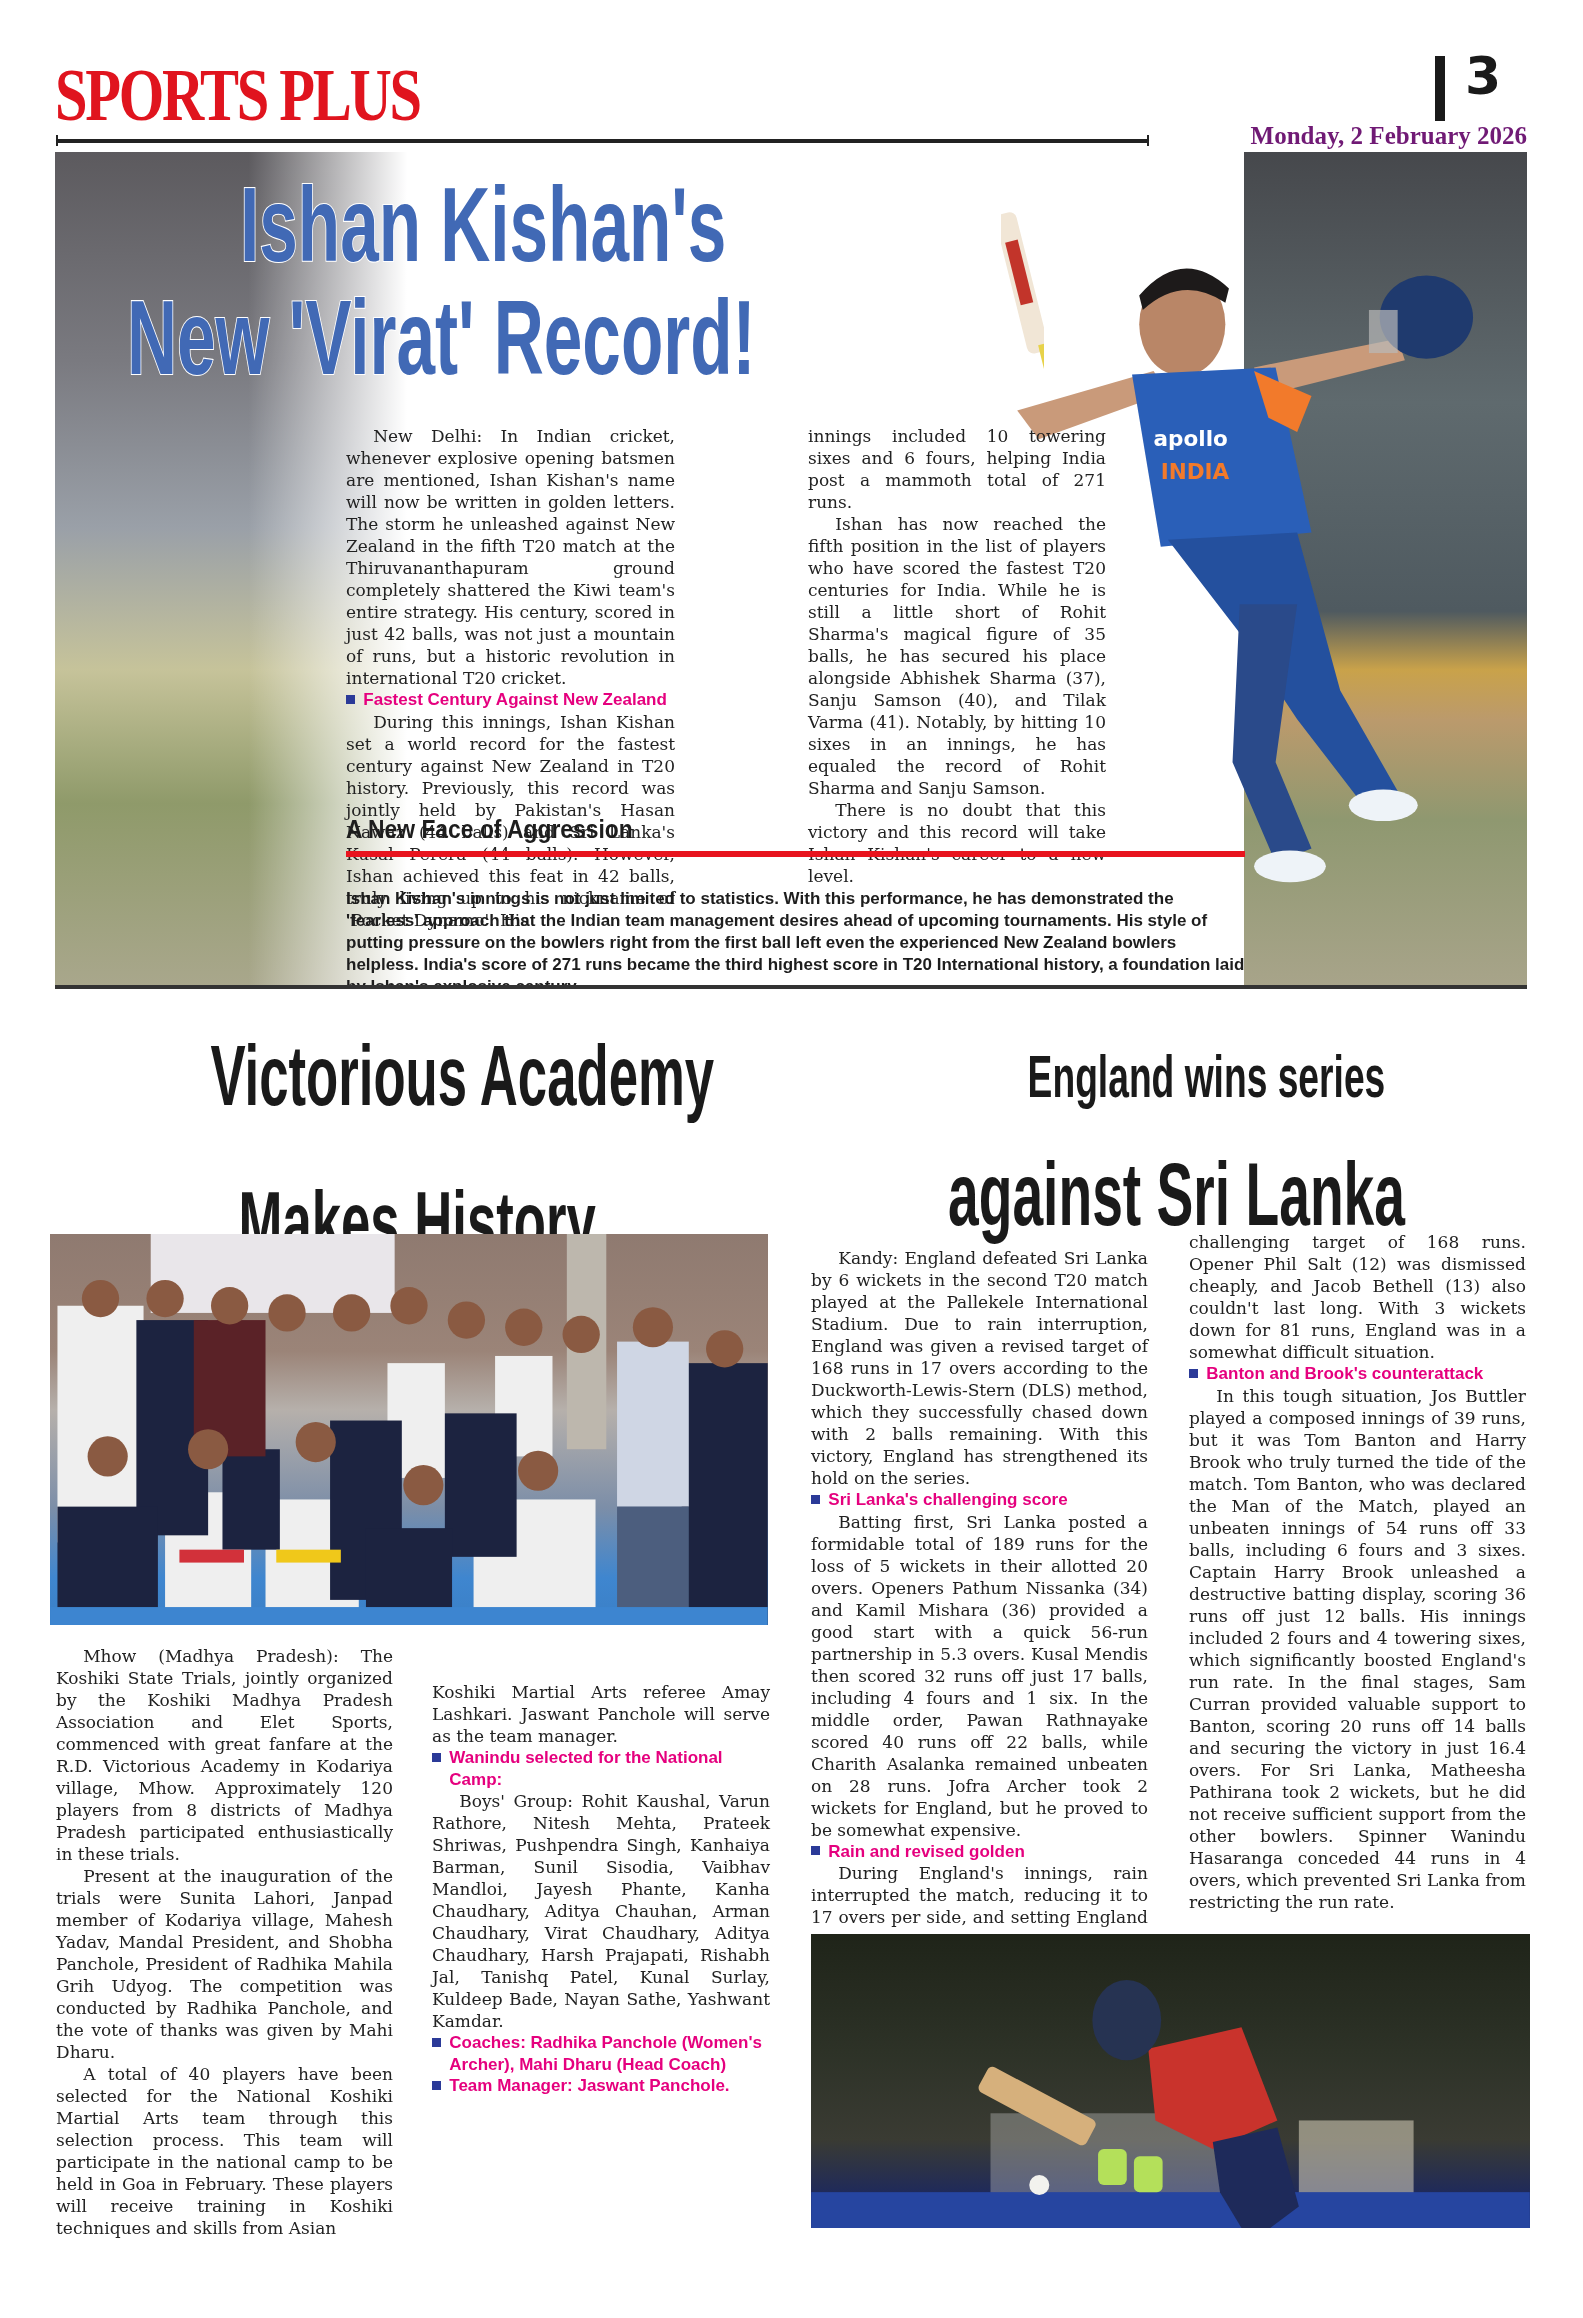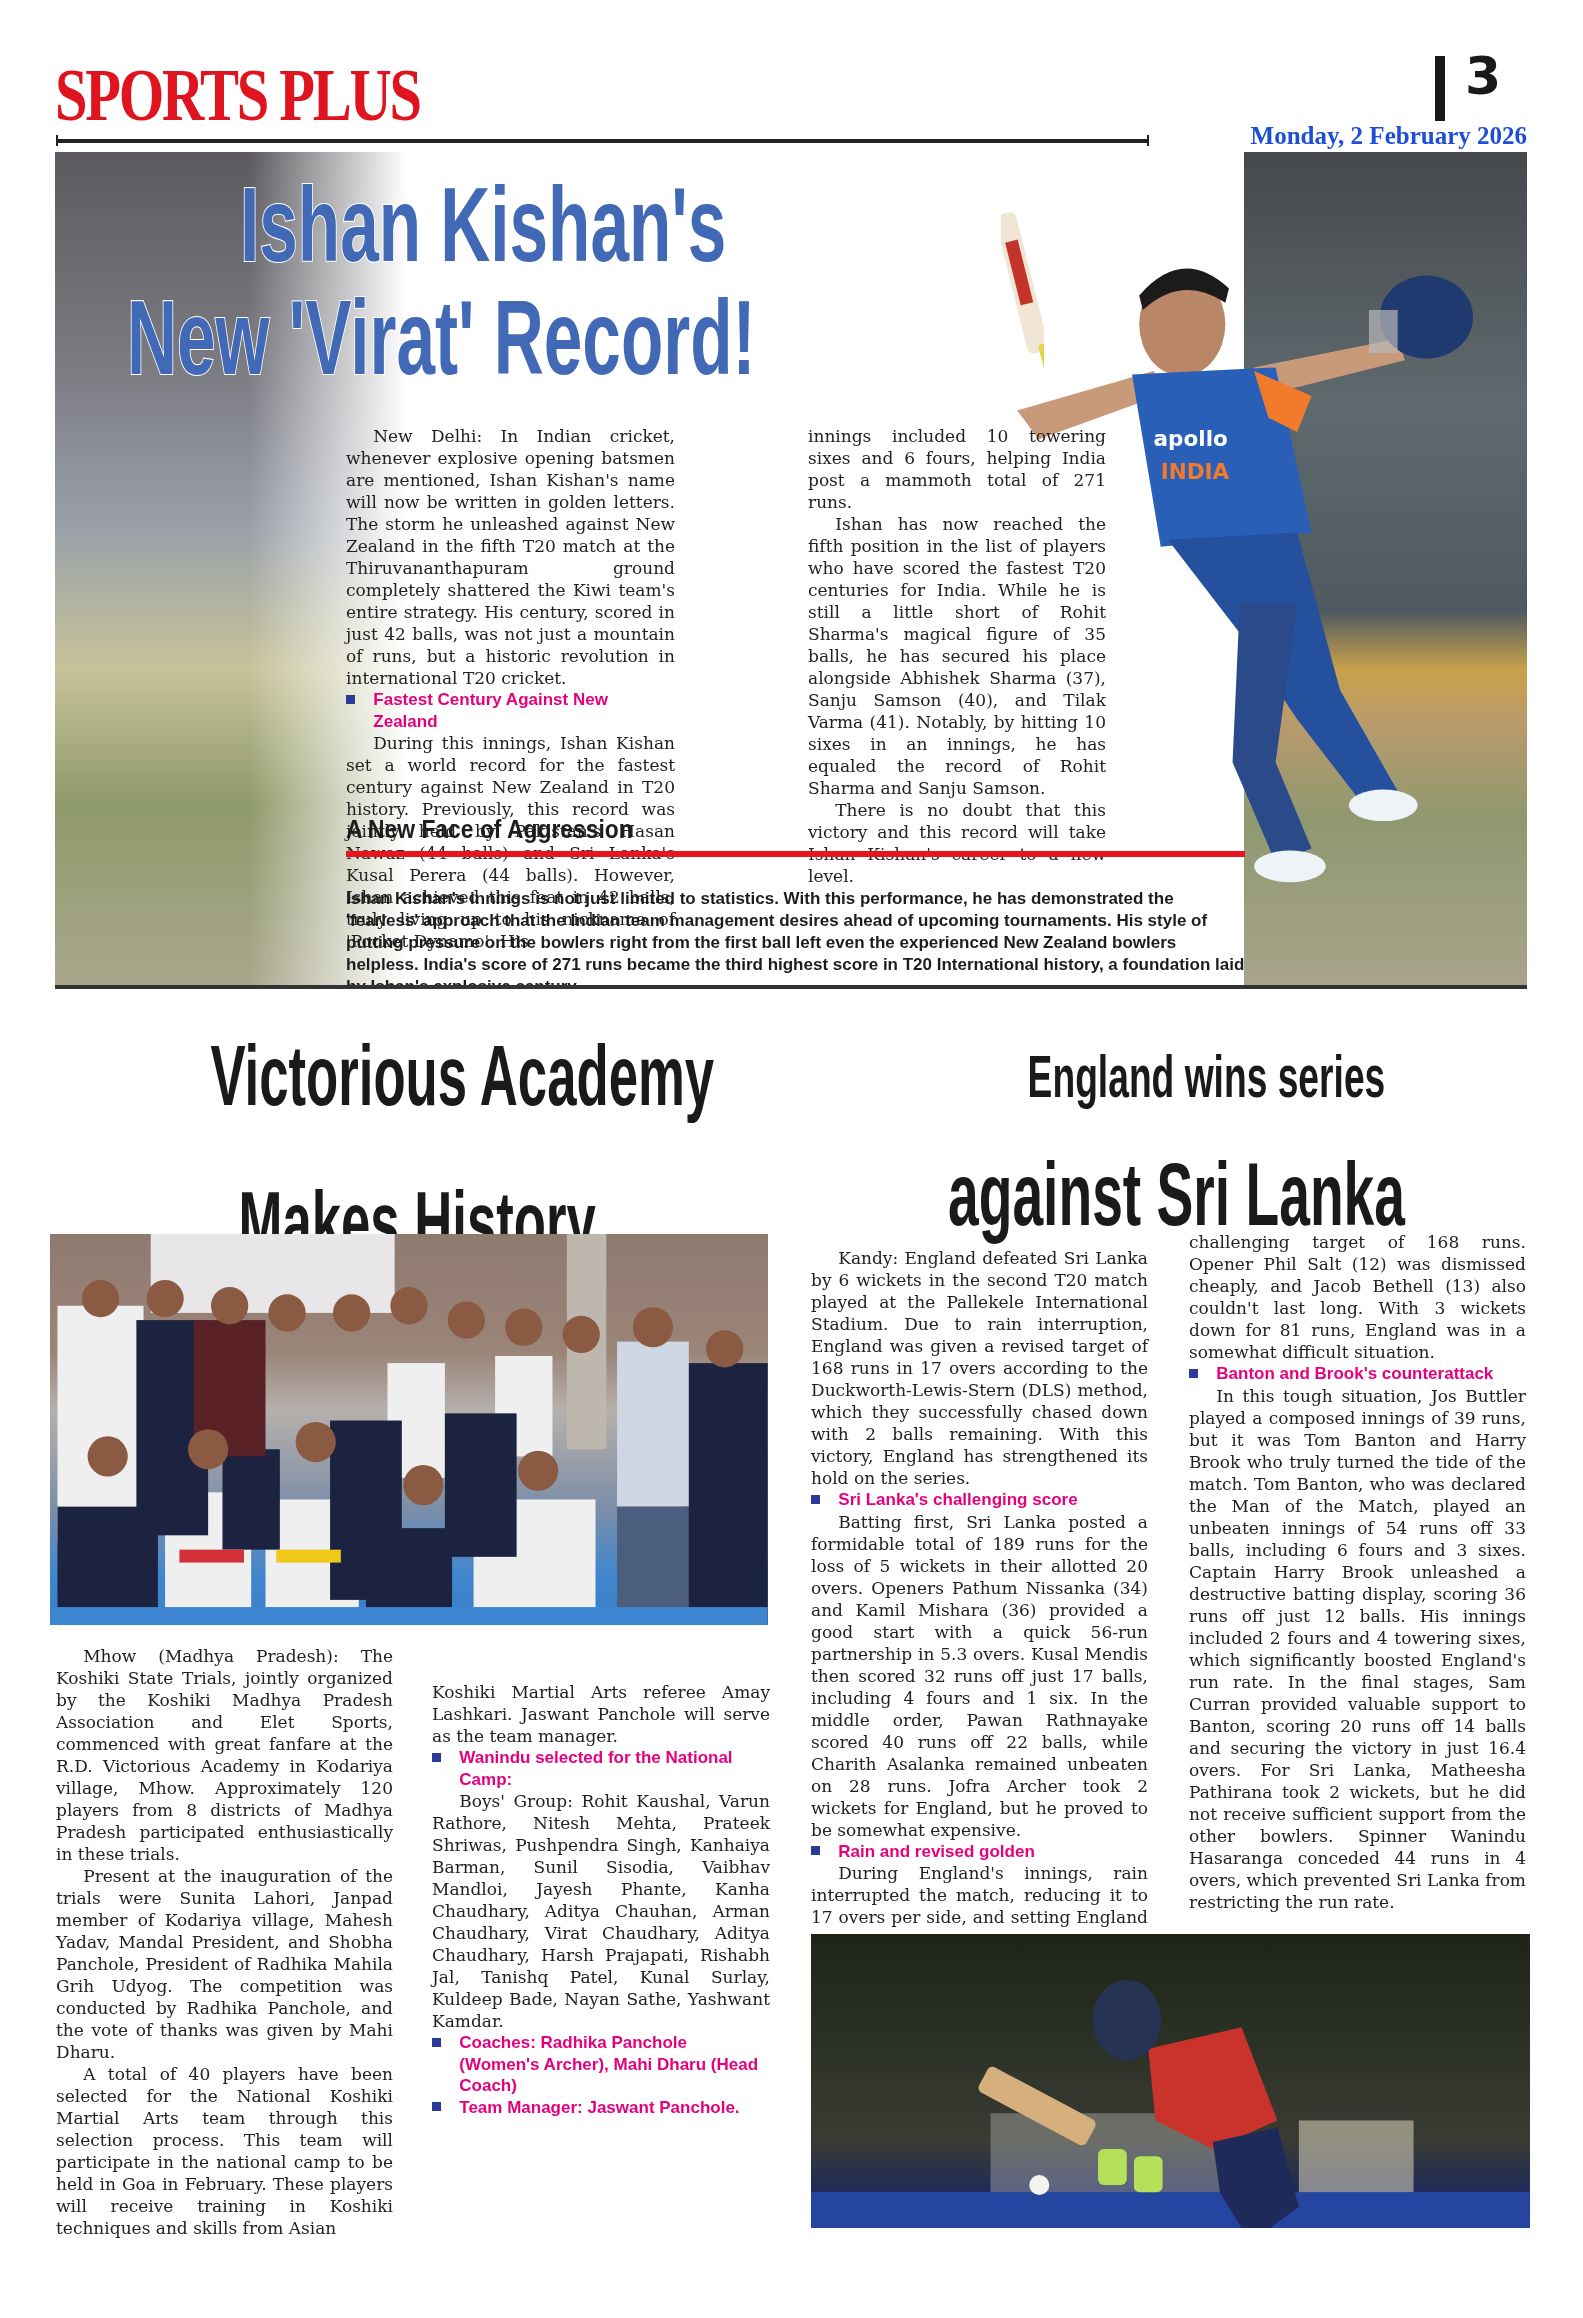--- a/index.html
+++ b/index.html
@@ -9,21 +9,21 @@
   .abs { position: absolute; }
 
   
   .masthead { left: 55px; top: 57px; font-family: "Liberation Serif", serif; font-weight: bold;
     color: #e0141e; font-size: 75px; line-height: 1; letter-spacing: -2.9px; transform: scaleX(0.78); transform-origin: left top; white-space: nowrap; }
   .rule-top { left: 56px; top: 139px; width: 1093px; height: 3.6px; background: #222; border-radius: 1.4px; }
   .rule-top::before, .rule-top::after { content: ""; position: absolute; top: -3.6px; width: 2.2px; height: 10.8px; background: #222; }
   .rule-top::before { left: 0; } .rule-top::after { right: 0; }
   .page-bar { left: 1435px; top: 56px; width: 10px; height: 65px; background: #1a1a1a; }
   .page-num { left: 1465px; top: 50px; font-family: "DejaVu Sans", sans-serif; font-weight: bold; font-size: 52px; color: #1a1a1a; line-height: 1; }
-  .date { left: 1246px; top: 122px; width: 281px; text-align: right; font-family: "Liberation Serif", serif; font-weight: bold; font-size: 25px; color: #1d4ed8; white-space: nowrap; }
+  .date { left: 1246px; top: 122px; width: 281px; text-align: right; font-family: "Liberation Serif", serif; font-weight: bold; font-size: 25px; color: #701a75; white-space: nowrap; }
 
   
   .hero { left: 55px; top: 152px; width: 1472px; height: 835px; background: #fff; overflow: hidden; }
   .hero-left-fade { position: absolute; left: 0; top: 0; width: 352px; height: 100%;
     background:
       linear-gradient(to right, rgba(255,255,255,0) 0%, rgba(255,255,255,0) 55%, #ffffff 100%),
       linear-gradient(to bottom, #5c5a5e 0%, #7a7a80 25%, #9aa0a8 45%, #c6c39a 62%, #8f9a6a 78%, #a9a78c 100%); }
   .hero-photo { position: absolute; left: 1189px; top: 0; width: 283px; height: 100%;
     background: linear-gradient(to bottom, #46484c 0%, #5f6a6e 30%, #4f5a60 55%, #c9a24a 62%, #bb9a6c 68%, #8f9870 80%, #a8a48a 100%); }
   .player-fig { position: absolute; left: 883px; top: 79px; width: 546px; height: 682px; }
@@ -33,21 +33,21 @@
     font-size: 105px; line-height: 1; white-space: nowrap; transform: scaleX(0.66); transform-origin: left top;
     -webkit-text-stroke: 2.2px #ffffff; paint-order: stroke fill; text-shadow: 0 0 1.4px #fff; }
   .hl1 { left: 185px; top: 20px; }
   .hl2 { left: 72px; top: 133px; }
 
   .bat { position: absolute; left: 946px; top: 59px; width: 43px; height: 215px; }
 
   .col { position: absolute; font-family: "DejaVu Serif", serif; font-size: 17px; line-height: 22px; color: #222; text-align: justify; }
   .col p { text-indent: 1.6em; }
   .col p.noindent { text-indent: 0; }
-  .subhead { font-family: "Liberation Sans", sans-serif; font-weight: bold; color: #e5007e; font-size: 17px; line-height: 21.5px; display: flex; gap: 18px; text-indent: 0; text-align: left; }
+  .subhead { font-family: "Liberation Sans", sans-serif; font-weight: bold; color: #e5007e; font-size: 17px; line-height: 21.5px; display: flex; gap: 8px; text-indent: 0; text-align: left; }
   .subhead .sq { flex: 0 0 9.3px; width: 9.3px; height: 9.3px; background: #2b3a98; margin-top: 5.7px; }
 
   .hero-col1 { left: 291px; top: 273px; width: 329px; }
   .hero-col2 { left: 753px; top: 273px; width: 298px; }
 
   .aggr-title { position: absolute; left: 291px; top: 662px; font-family: "Liberation Sans", sans-serif; font-weight: bold; font-size: 26.6px; color: #1d1d1d; transform: scaleX(0.86); transform-origin: left top; white-space: nowrap; }
   .aggr-bar { position: absolute; left: 291px; top: 699px; width: 899px; height: 5.7px; background: #e8141e; }
   .aggr-body { position: absolute; left: 291px; top: 711px; width: 899px; font-family: "Liberation Sans", sans-serif; font-weight: bold; font-size: 17px; line-height: 22px; color: #1d1d1d; margin-top: 25px; }
 
   

